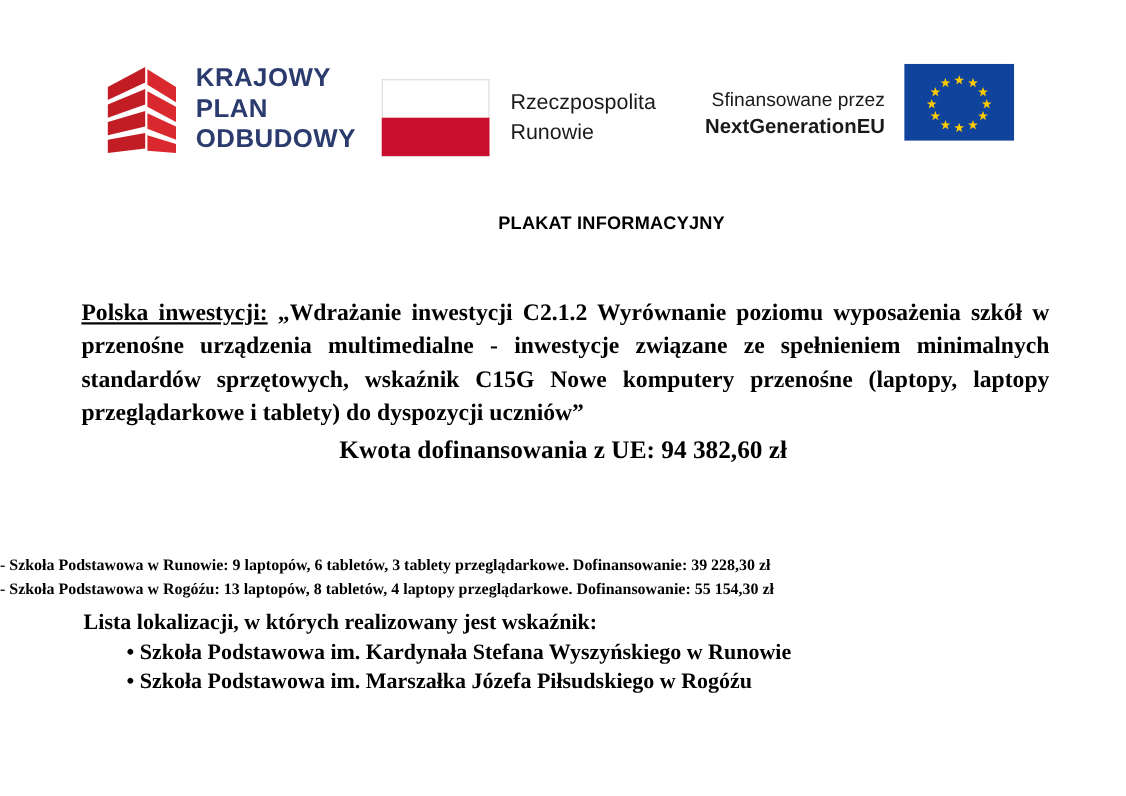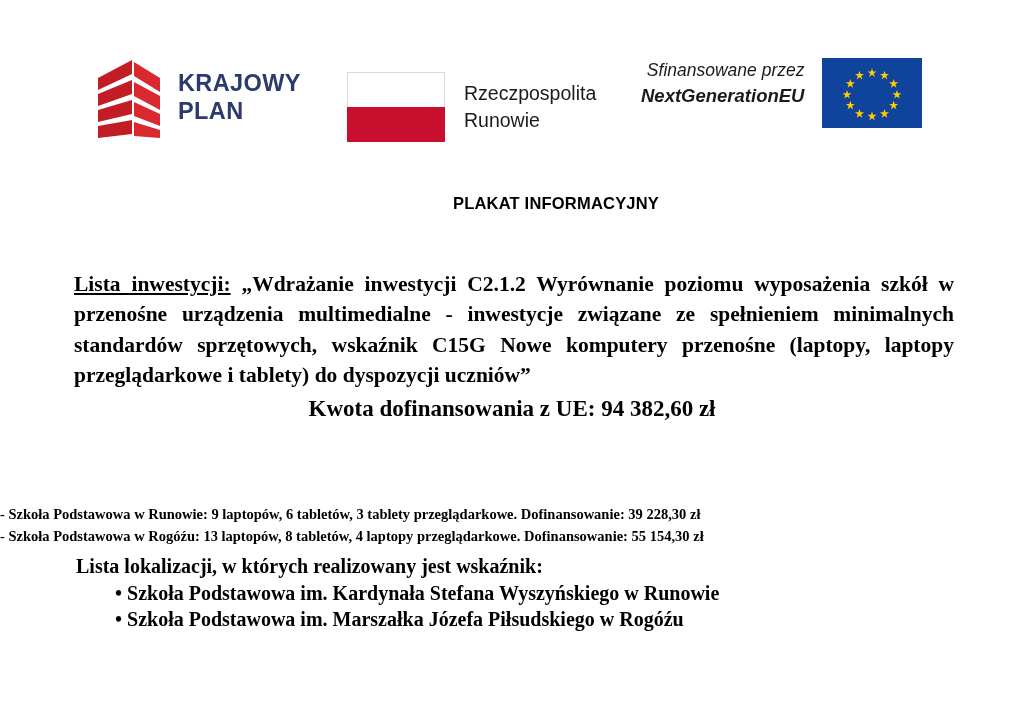--- a/index.html
+++ b/index.html
@@ -88,23 +88,22 @@
     color: #1a1a1a;
     white-space: nowrap;
   }
 
   
   .eu-lockup {
     position: absolute;
     left: 641px;
     top: 6px;
     display: flex;
-    align-items: flex-start;
+    align-items: flex-end;
     gap: 18px;
-    font-style: italic;
   }
   .eu-words {
     font-family: "Liberation Sans", "DejaVu Sans", sans-serif;
     font-size: 17.5px;
     line-height: 1.40;
     color: #1a1a1a;
     text-align: right;
     white-space: nowrap;
   }
   .eu-words .eu-strong {
@@ -198,20 +197,21 @@
 
         <polygon points="38,6 64,22 64,36 38,20" fill="#d9292f"></polygon>
         <polygon points="38,26 64,40 64,54 38,40" fill="#d9292f"></polygon>
         <polygon points="38,46 64,58 64,70 38,60" fill="#d9292f"></polygon>
         <polygon points="38,66 64,74 64,82 38,80" fill="#d9292f"></polygon>
       </svg>
     </span>
     <div class="kpo-words">
       <div>KRAJOWY</div>
       <div>PLAN</div>
+      <div>ODBUDOWY</div>
     </div>
   </div>
 
   <div class="rp-lockup">
     <div class="pl-flag">
       <div class="pl-white"></div>
       <div class="pl-red"></div>
     </div>
     <div class="rp-words">
       <div>Rzeczpospolita</div>
@@ -265,21 +265,21 @@
               <polygon points="0,-6 1.4,-1.9 5.7,-1.9 2.2,0.7 3.5,4.9 0,2.3 -3.5,4.9 -2.2,0.7 -5.7,-1.9 -1.4,-1.9"></polygon>
             </g>
         </g>
       </svg>
     </span>
   </div>
 </div>
 
 <div class="poster-title">PLAKAT INFORMACYJNY</div>
 
-<p class="investment-para"><span class="label-underline">Lista inwestycji:</span><span> „Wdrażanie inwestycji C2.1.2 Wyrównanie poziomu wyposażenia szkół w przenośne urządzenia multimedialne - inwestycje związane ze spełnieniem minimalnych standardów sprzętowych, wskaźnik C15G Nowe komputery przenośne (laptopy, laptopy przeglądarkowe i tablety) do dyspozycji uczniów”</span></p>
+<p class="investment-para"><span class="label-underline">Polska inwestycji:</span><span> „Wdrażanie inwestycji C2.1.2 Wyrównanie poziomu wyposażenia szkół w przenośne urządzenia multimedialne - inwestycje związane ze spełnieniem minimalnych standardów sprzętowych, wskaźnik C15G Nowe komputery przenośne (laptopy, laptopy przeglądarkowe i tablety) do dyspozycji uczniów”</span></p>
 
 <div class="amount-heading">Kwota dofinansowania z UE: 94 382,60 zł</div>
 
 <div class="school-lines">
   <div class="school-line">- Szkoła Podstawowa w Runowie: 9 laptopów, 6 tabletów, 3 tablety przeglądarkowe. Dofinansowanie: 39 228,30 zł</div>
   <div class="school-line">- Szkoła Podstawowa w Rogóźu: 13 laptopów, 8 tabletów, 4 laptopy przeglądarkowe. Dofinansowanie: 55 154,30 zł</div>
 </div>
 
 <div class="locations">
   <div class="loc-heading">Lista lokalizacji, w których realizowany jest wskaźnik:</div>

